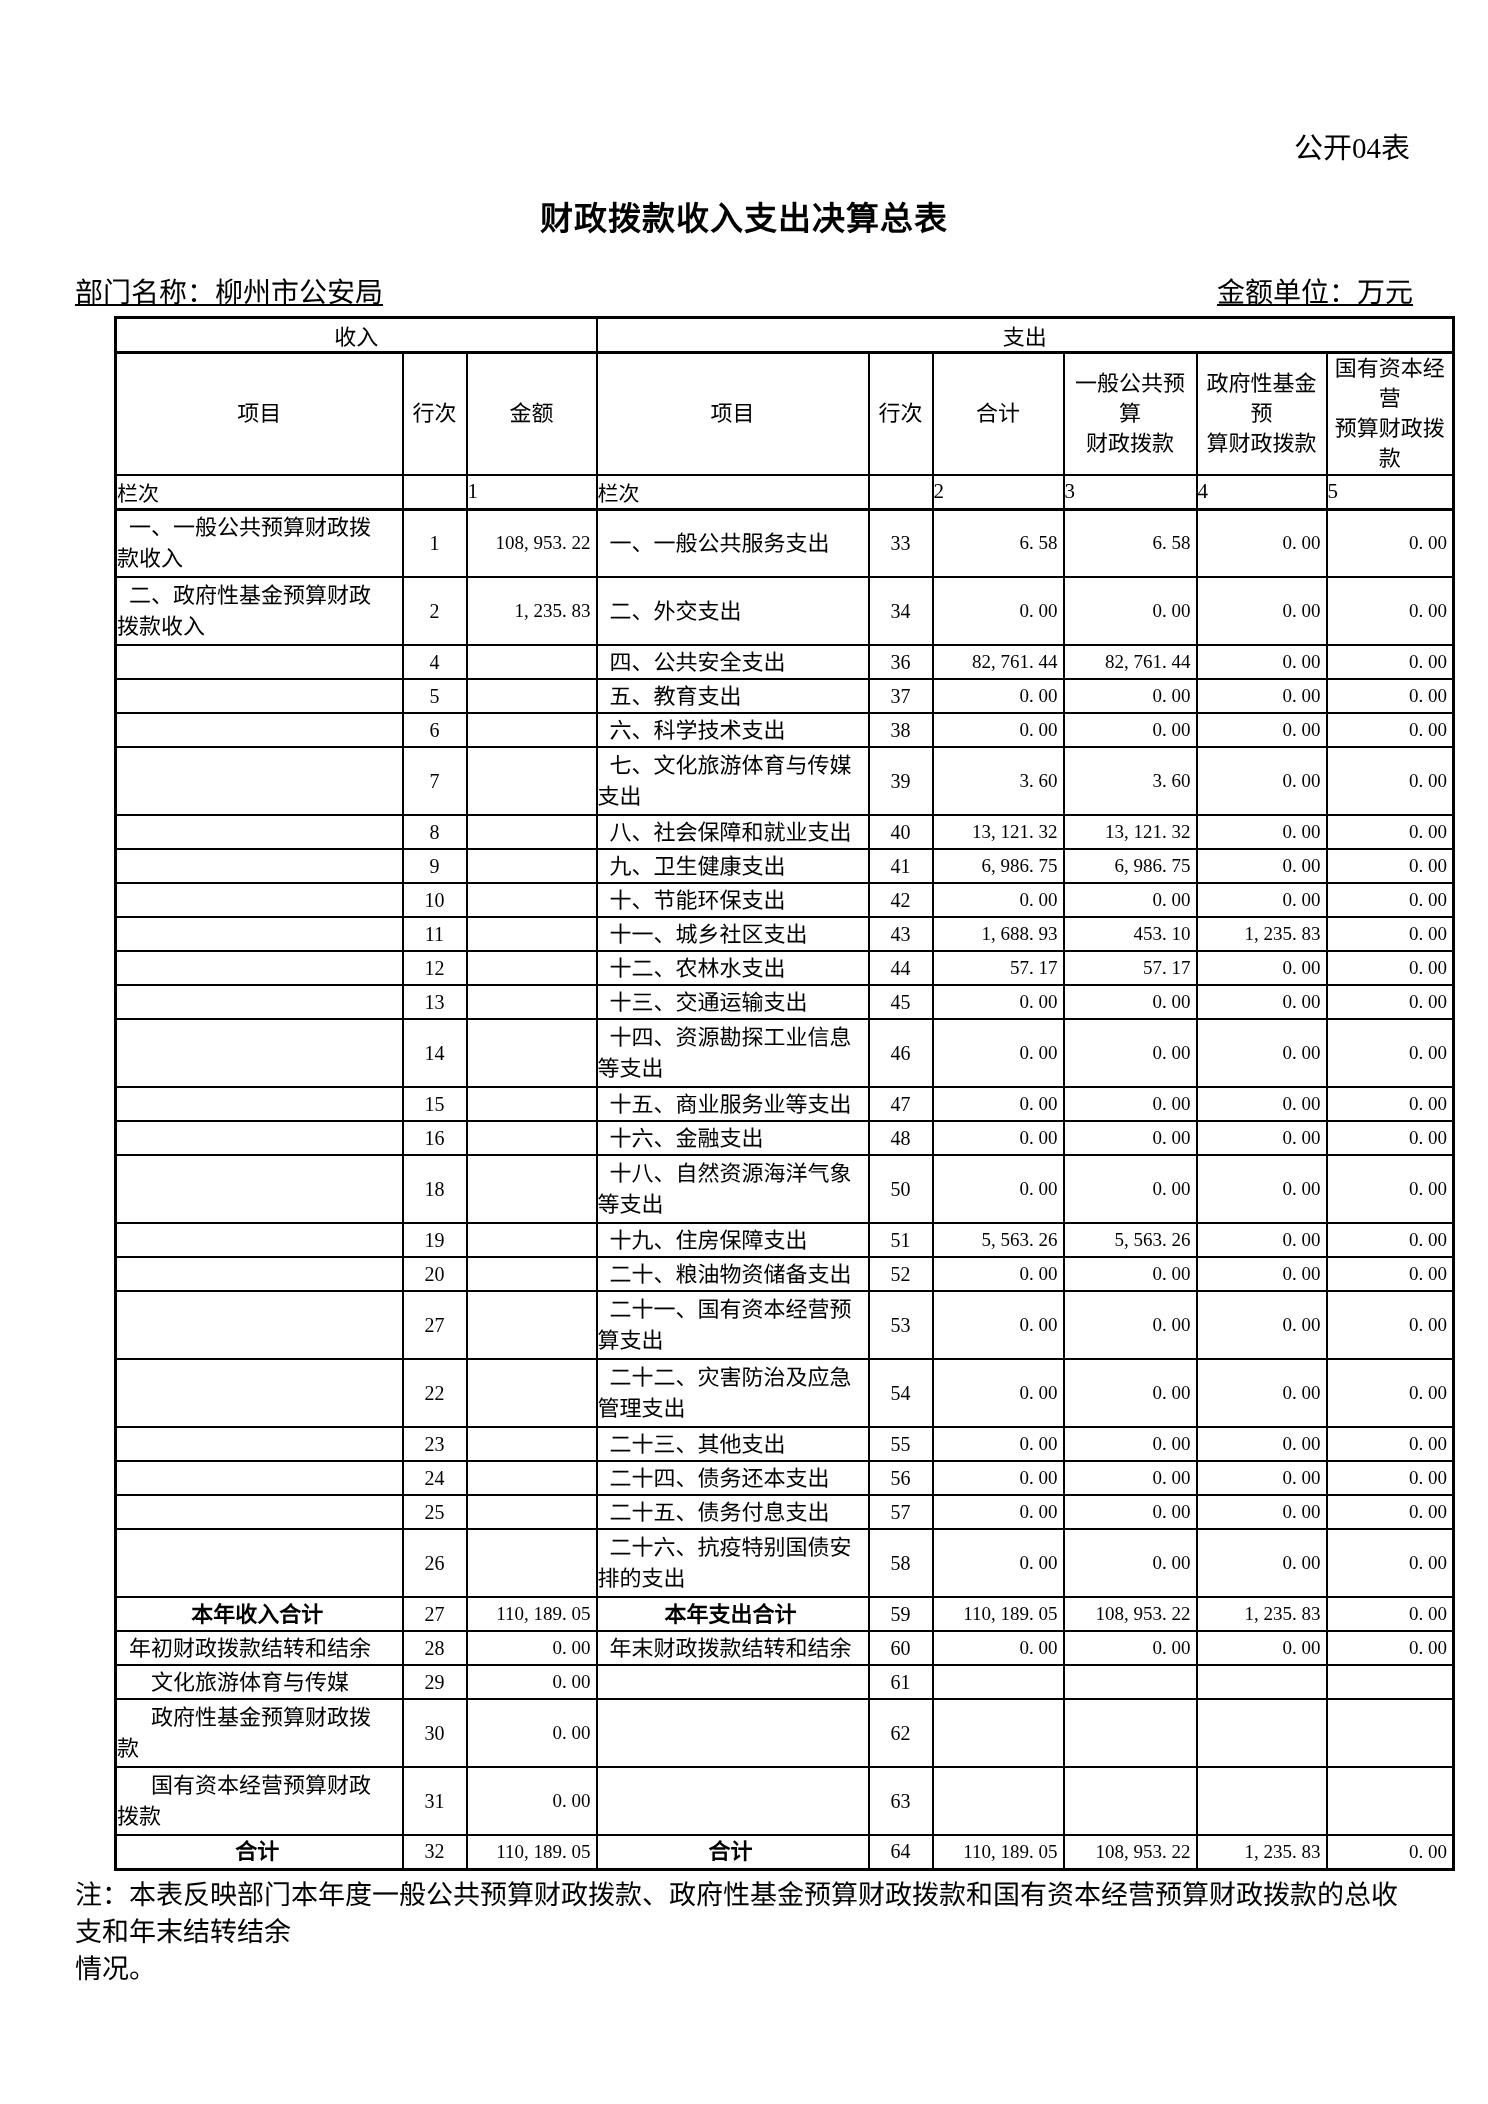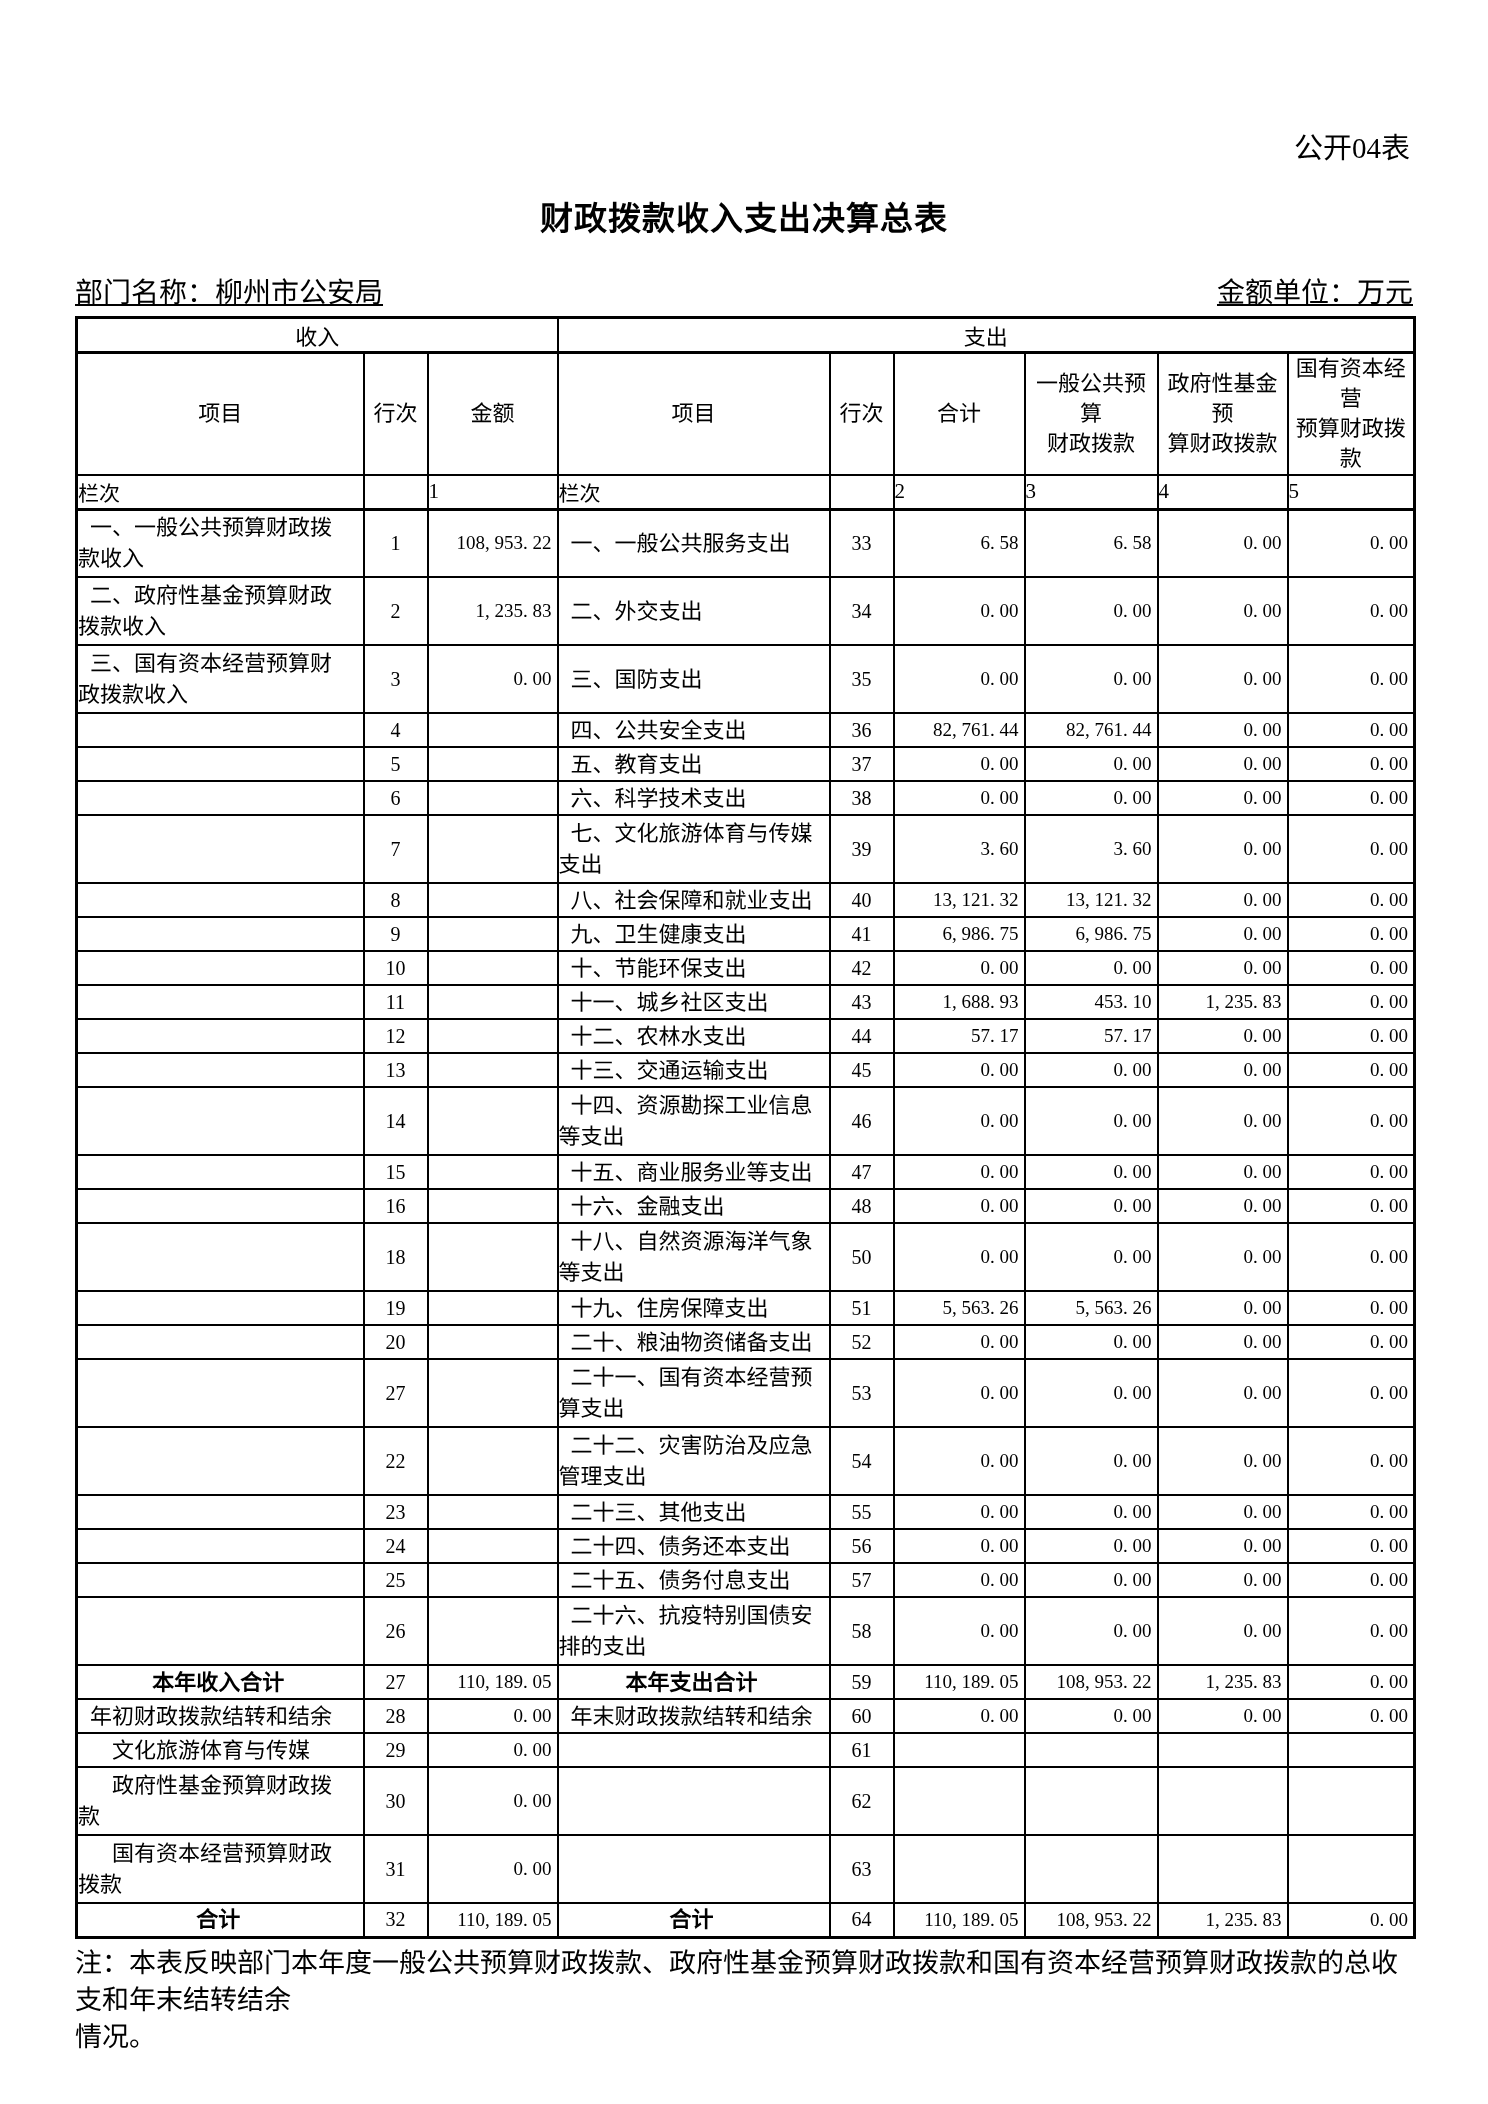--- a/index.html
+++ b/index.html
@@ -4,21 +4,21 @@
 <style>
   html,body{margin:0;padding:0;background:#888;}
   .page{
     width:1488px;height:2104px;background:#ffffff;color:#000;
     font-family:"Liberation Serif","DejaVu Serif",serif;
     position:relative;overflow:hidden;
   }
   .doc-label{padding-top:124px;margin:0 78px 0 0;text-align:right;font-size:29px;}
   .page-title{margin:26px 0 0 0;text-align:center;font-size:33px;font-weight:bold;letter-spacing:1px;}
   .meta-row{margin:30px 75px 6px 75px;display:flex;justify-content:space-between;align-items:flex-end;font-size:28px;text-decoration:underline;}
-  table.fiscal{border-collapse:collapse;table-layout:fixed;margin:0 0 0 75px;width:1338px;border:3px solid #000;}
+  table.fiscal{border-collapse:collapse;table-layout:fixed;margin:0 0 0 114px;width:1338px;border:3px solid #000;}
   td,th{border:2px solid #000;padding:0;overflow:hidden;vertical-align:middle;font-weight:400;}
   thead th{text-align:center;font-size:22px;}
   tr.sec-row{height:35px;}
   tr.sec-row th{border-bottom:3px solid #000;}
   tr.colhead-row{height:69px;}
   tr.colhead-row th{line-height:30px;}
   .pre{white-space:pre-line;}
   tr.lanci-row{height:34px;}
   tr.lanci-row td{font-size:21px;border-bottom:3px solid #000;}
   tbody tr{height:34px;font-family:Liberation Serif, serif;}
@@ -105,32 +105,20 @@
 拨款收入</td>
           <td class="c">2</td>
           <td class="r">1, 235. 83</td>
           <td class="item">二、外交支出</td>
           <td class="c">34</td>
           <td class="r">0. 00</td>
           <td class="r">0. 00</td>
           <td class="r">0. 00</td>
           <td class="r">0. 00</td>
         </tr>
-        <tr class="tall">
-          <td class="item">三、国有资本经营预算财
-政拨款收入</td>
-          <td class="c">3</td>
-          <td class="r">0. 00</td>
-          <td class="item">三、国防支出</td>
-          <td class="c">35</td>
-          <td class="r">0. 00</td>
-          <td class="r">0. 00</td>
-          <td class="r">0. 00</td>
-          <td class="r">0. 00</td>
-        </tr>
         <tr>
           <td class="item"></td>
           <td class="c">4</td>
           <td class="r"></td>
           <td class="item">四、公共安全支出</td>
           <td class="c">36</td>
           <td class="r">82, 761. 44</td>
           <td class="r">82, 761. 44</td>
           <td class="r">0. 00</td>
           <td class="r">0. 00</td>

